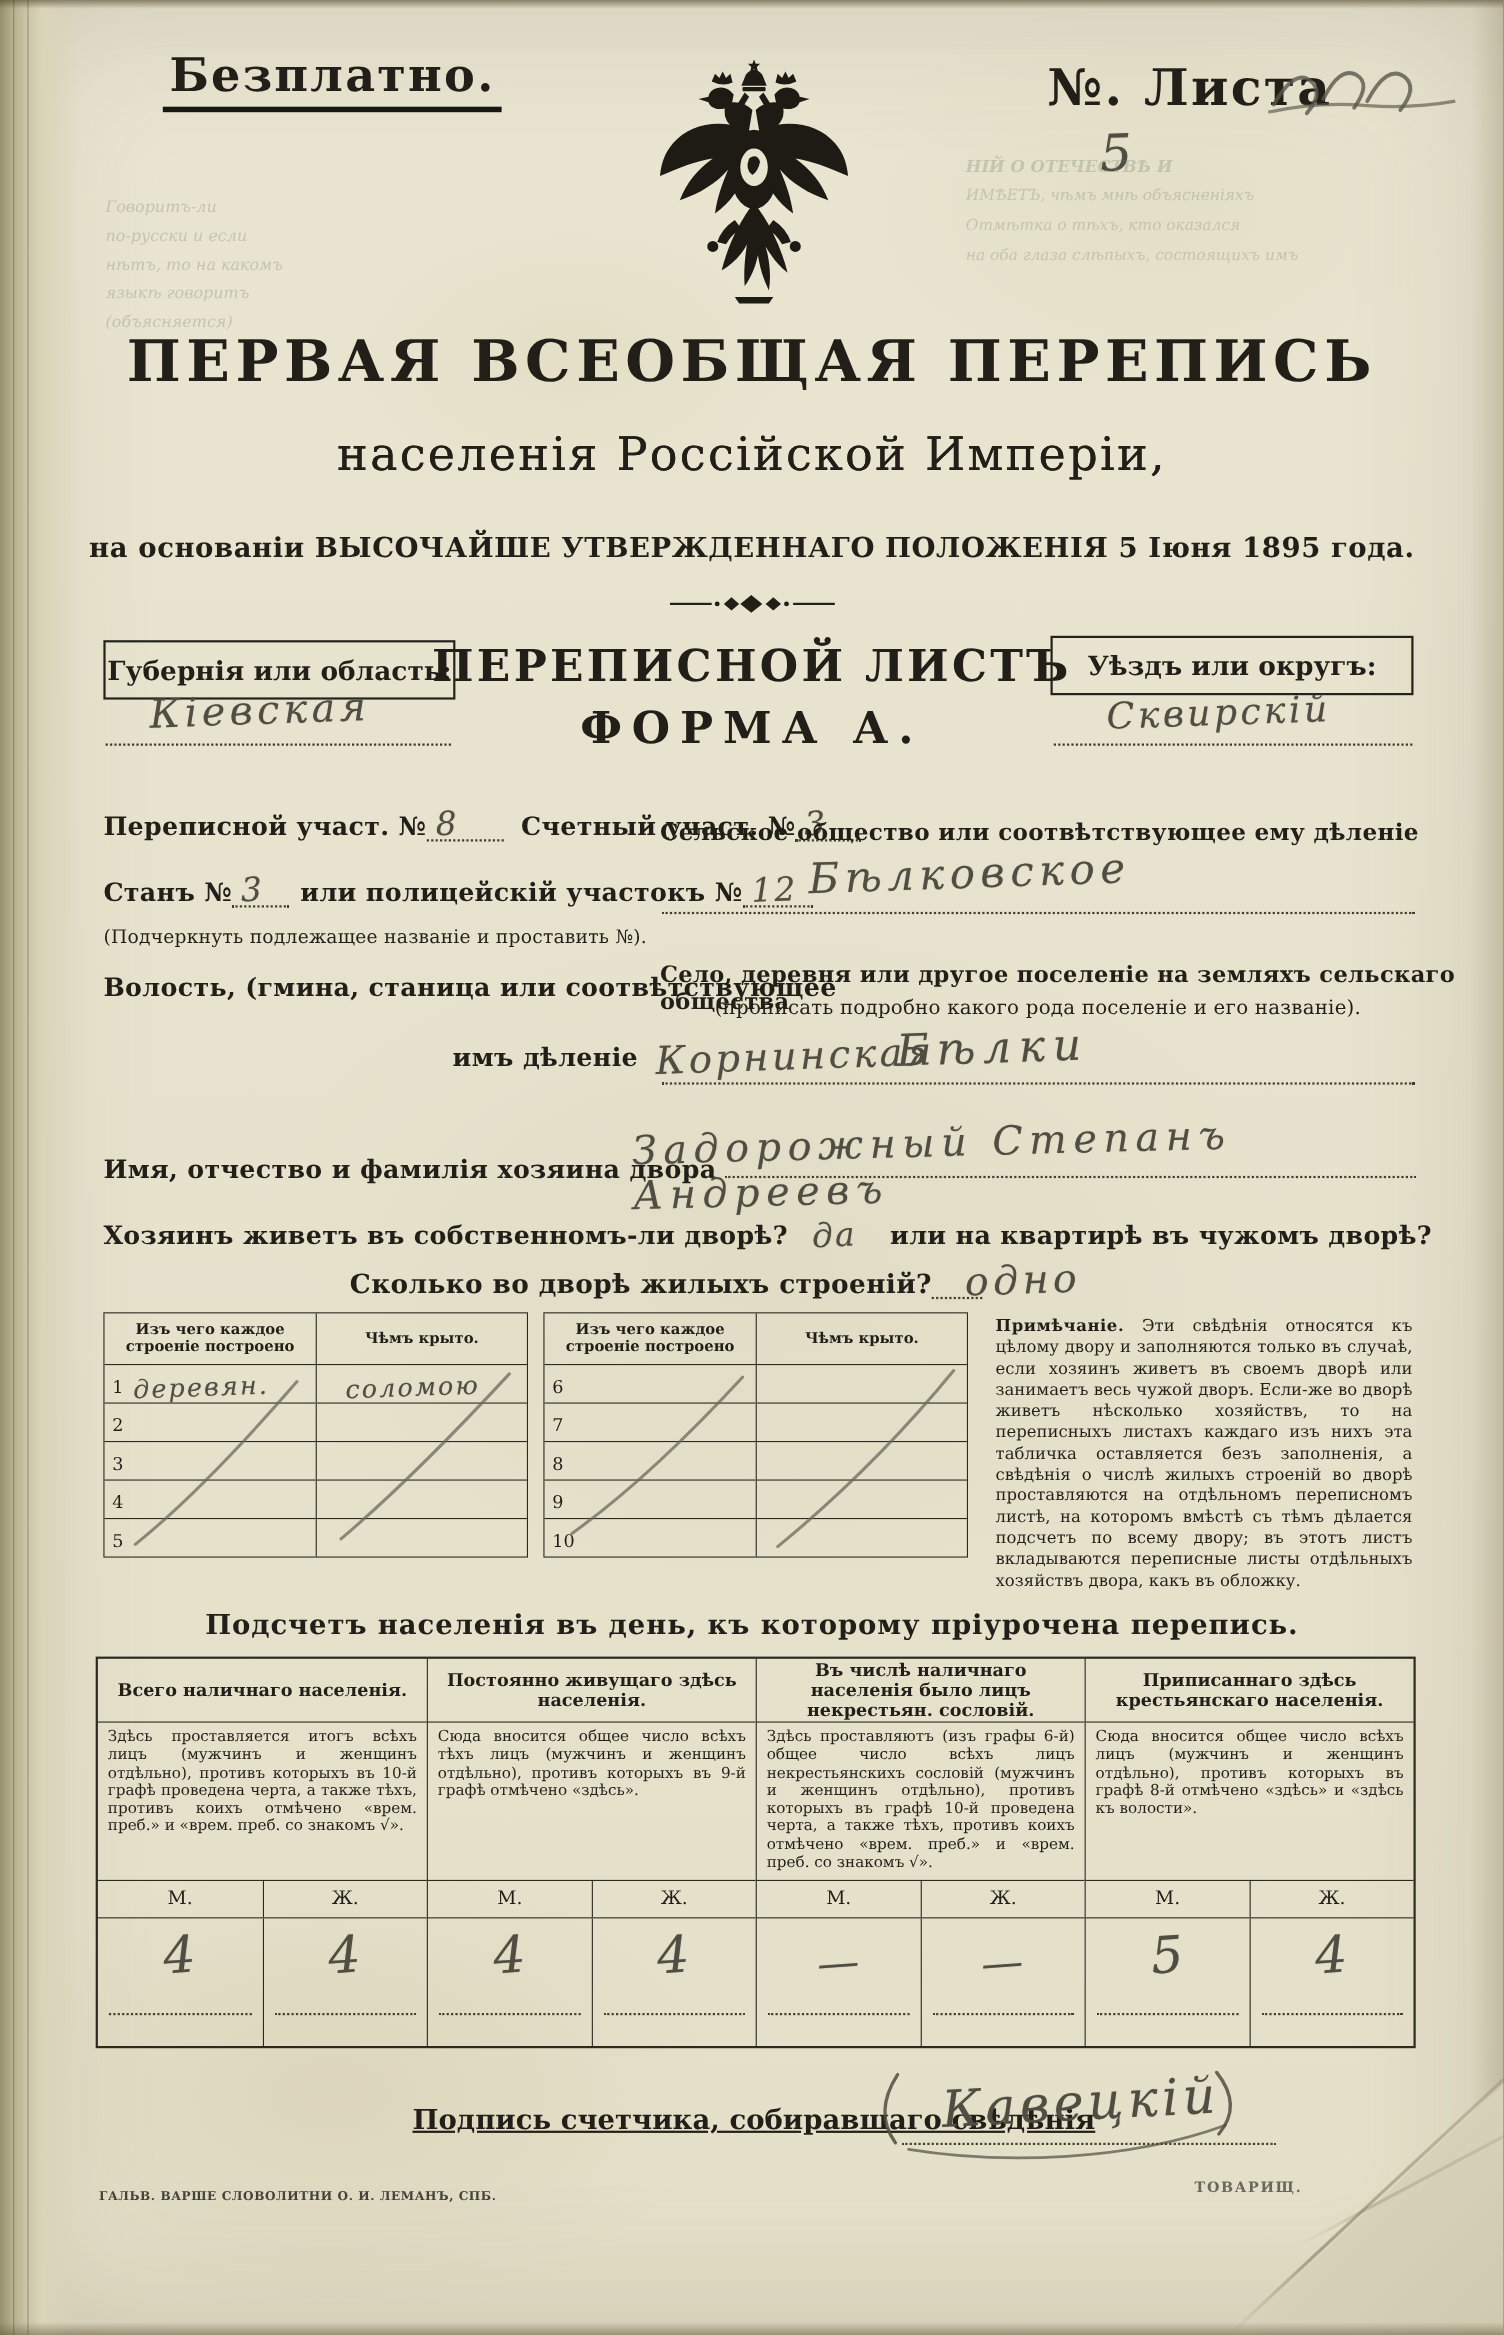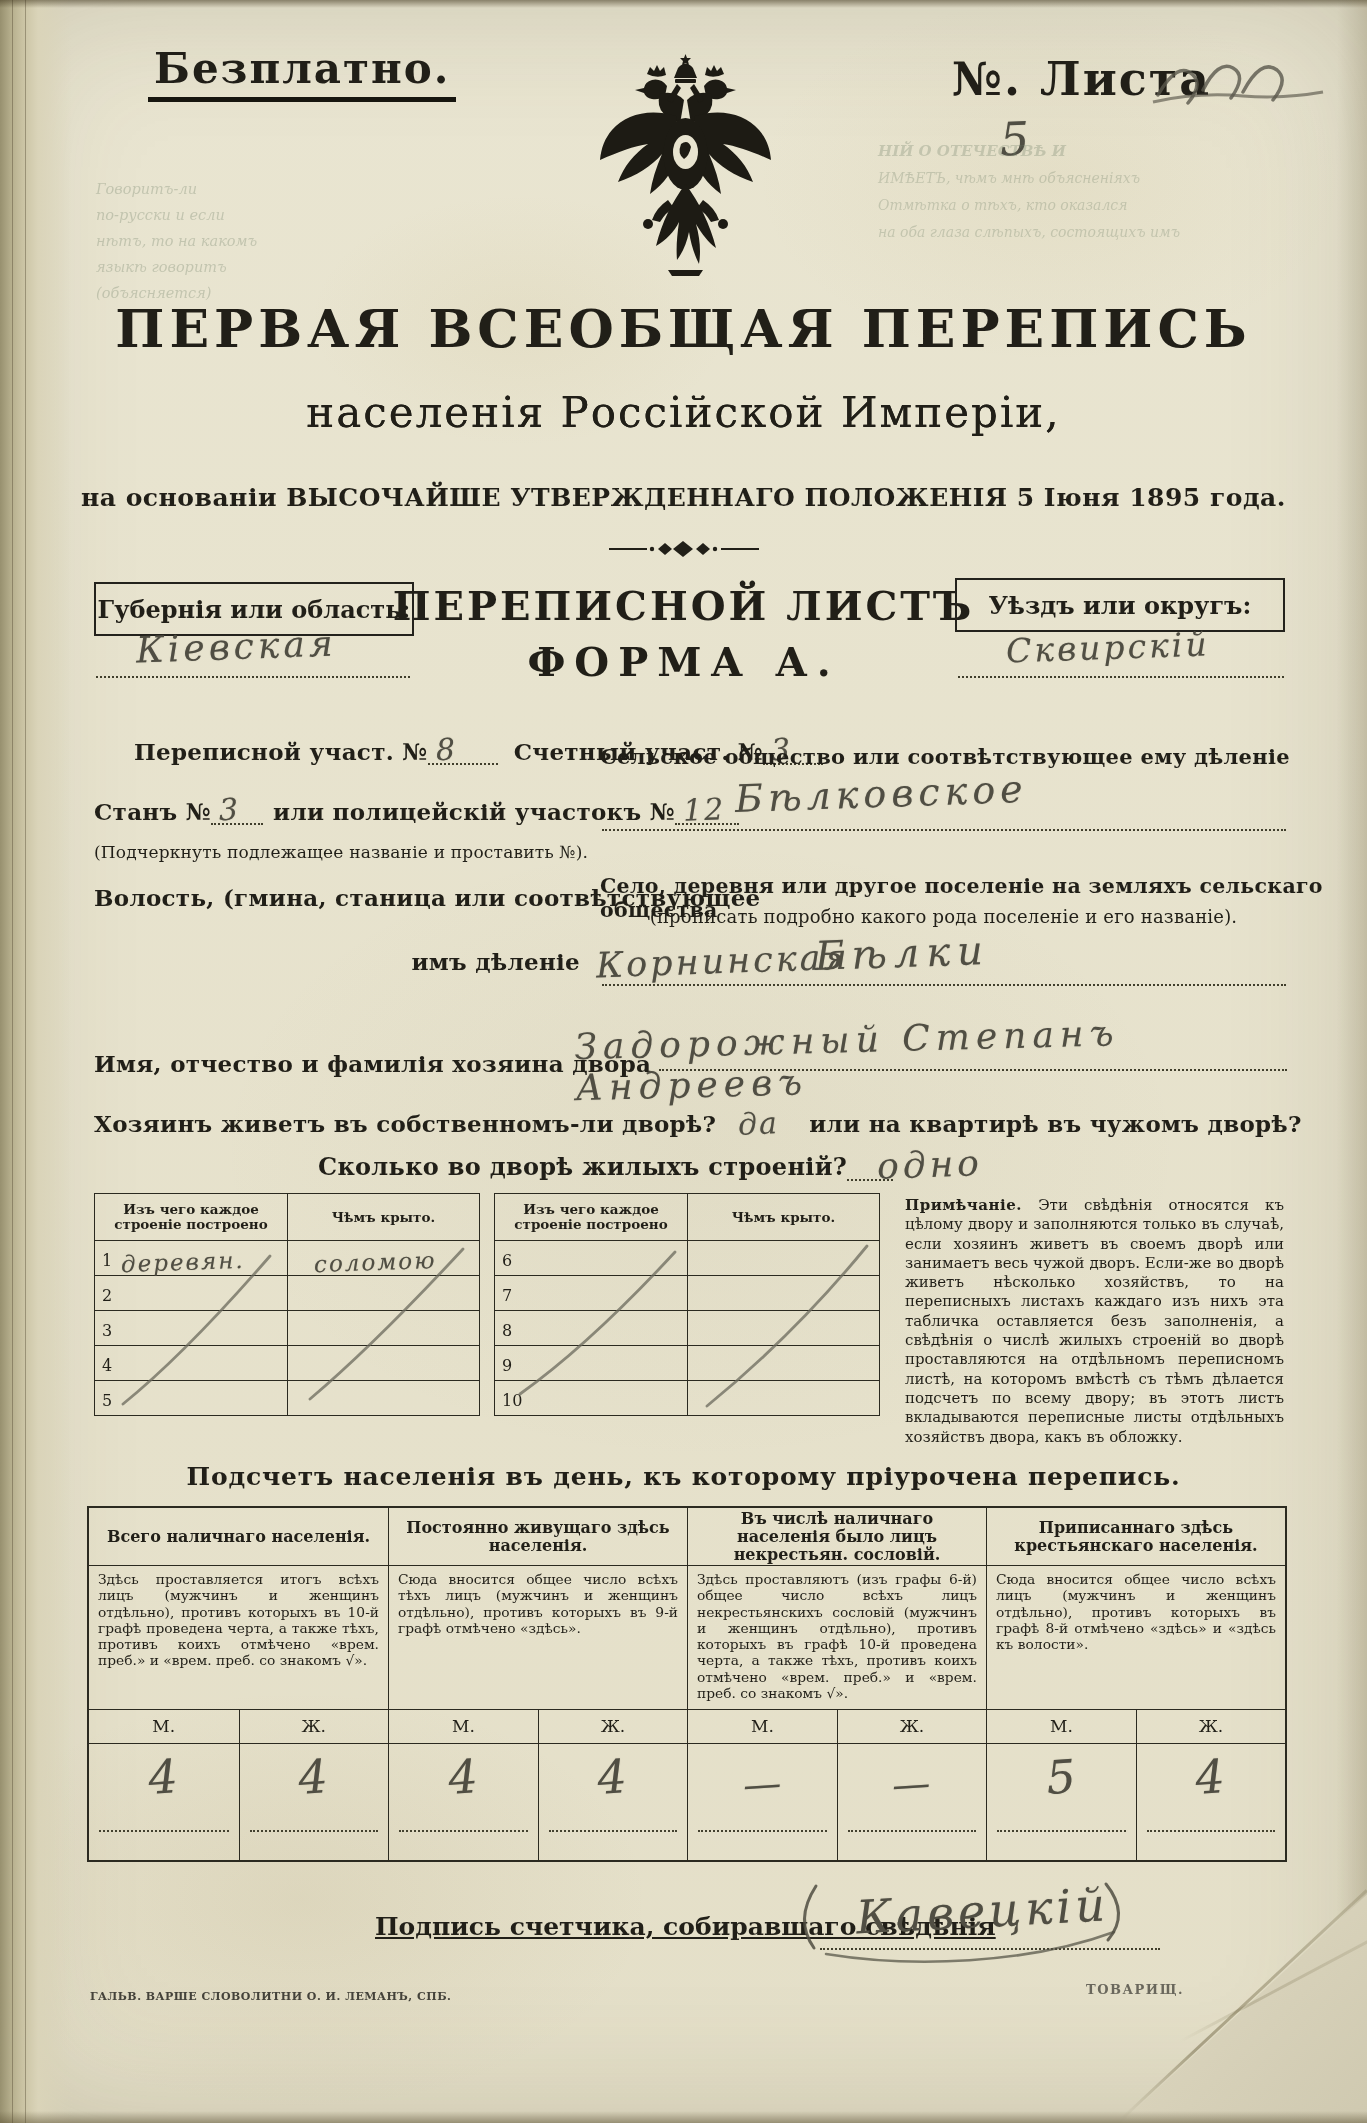--- a/index.html
+++ b/index.html
@@ -196,21 +196,21 @@
 
   <div class="abs form-line1">ПЕРЕПИСНОЙ ЛИСТЪ</div>
   <div class="abs form-line2">ФОРМА А.</div>
 
   <div class="abs hdr-box" style="left:955px; top:578px; width:330px;">
     <span>Уѣздъ или округъ:</span>
   </div>
   <div class="abs hand" style="left:1006px; top:628px; font-size:33px; letter-spacing:3px;">Сквирскій</div>
   <div class="dotline" style="left:958px; top:676px; width:326px;"></div>
 
-  <div class="frow" style="left:94px; top:738px;margin-left:40px;">
+  <div class="frow" style="left:94px; top:738px;">
     <span class="flabel">Переписной участ. №</span>
     <span class="slot" style="width:70px;">
       <span class="hand" style="font-size:30px;">8</span>
     </span>
     <span class="flabel" style="margin-left:16px;">Счетный участ. №</span>
     <span class="slot" style="width:60px;">
       <span class="hand" style="font-size:30px;">3</span>
     </span>
   </div>
 

